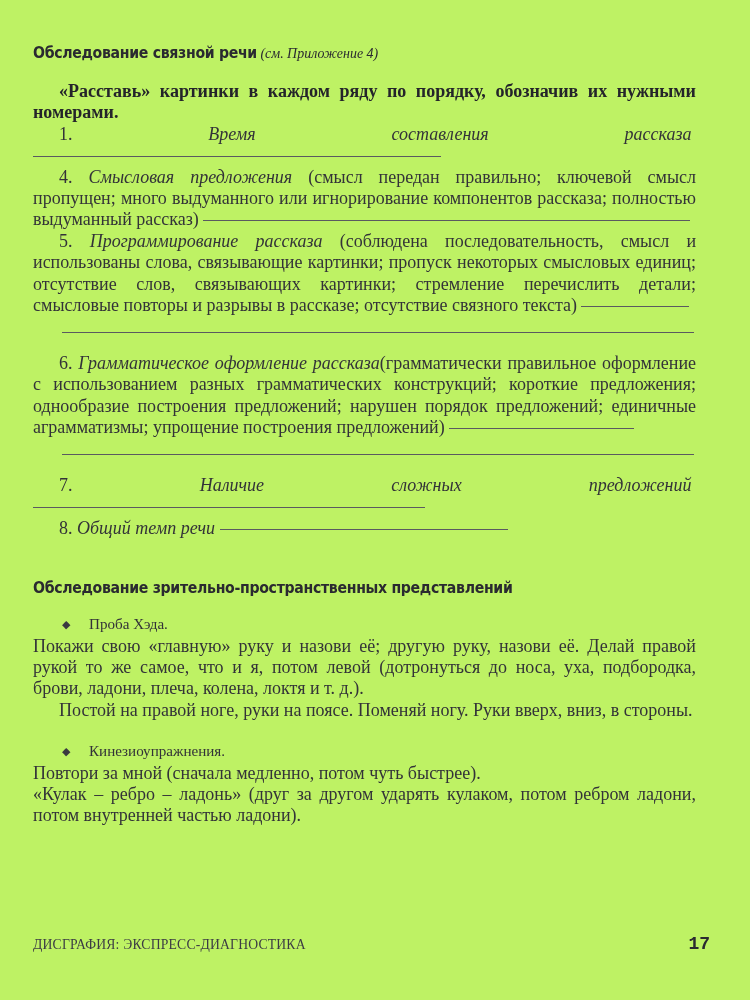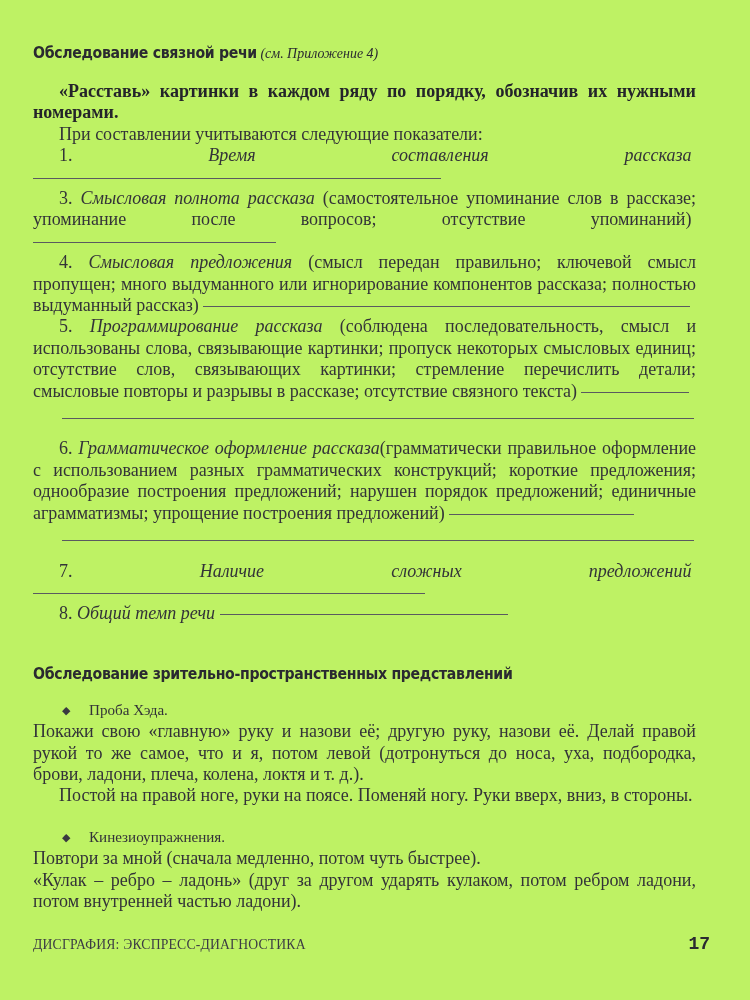--- a/index.html
+++ b/index.html
@@ -150,26 +150,24 @@
 <body>
 
 <div class="page">
   <div class="content">
 
     <div class="heading-1-wrap">
       <div class="section-heading"><span>Обследование связной речи</span><span class="note">&nbsp;<span>(см. Приложение 4)</span></span></div>
     </div>
 
     <p class="para bold">«Расставь» картинки в каждом ряду по порядку, обозначив их нужными номерами.</p>
-    <p class="para">При составлении учитываются следующие показатели:</p>
 
     <p class="item"><span>1.</span>&nbsp;<span class="it">Время составления рассказа</span>&nbsp;<span class="fill" style="width:408px"></span></p>
 
 
-    <p class="item"><span>3.</span>&nbsp;<span class="it">Смысловая полнота рассказа</span>&nbsp;<span>(самостоятельное упоминание слов в рассказе; упоминание после вопросов; отсутствие упоминаний)</span>&nbsp;<span class="fill" style="width:243px"></span></p>
 
     <p class="item"><span>4.</span>&nbsp;<span class="it">Смысловая предложения</span>&nbsp;<span>(смысл передан правильно; ключевой смысл пропущен; много выдуманного или игнорирование компонентов рассказа; полностью выдуманный рассказ)</span>&nbsp;<span class="fill" style="width:487px"></span></p>
 
     <p class="item"><span>5.</span>&nbsp;<span class="it">Программирование рассказа</span>&nbsp;<span>(соблюдена последовательность, смысл и использованы слова, связывающие картинки; пропуск некоторых смысловых единиц; отсутствие слов, связывающих картинки; стремление перечислить детали; смысловые повторы и разрывы в рассказе; отсутствие связного текста)</span>&nbsp;<span class="fill" style="width:108px"></span></p>
     <div class="gap-sm"></div>
     <div class="rule-line"></div>
 
     <div class="gap-md"></div>
 
     <p class="item"><span>6.</span>&nbsp;<span class="it">Грамматическое оформление рассказа</span><span>(грамматически правильное оформление с использованием разных грамматических конструкций; короткие предложения; однообразие построения предложений; нарушен порядок предложений; единичные аграмматизмы; упрощение построения предложений)</span>&nbsp;<span class="fill" style="width:185px"></span></p>

